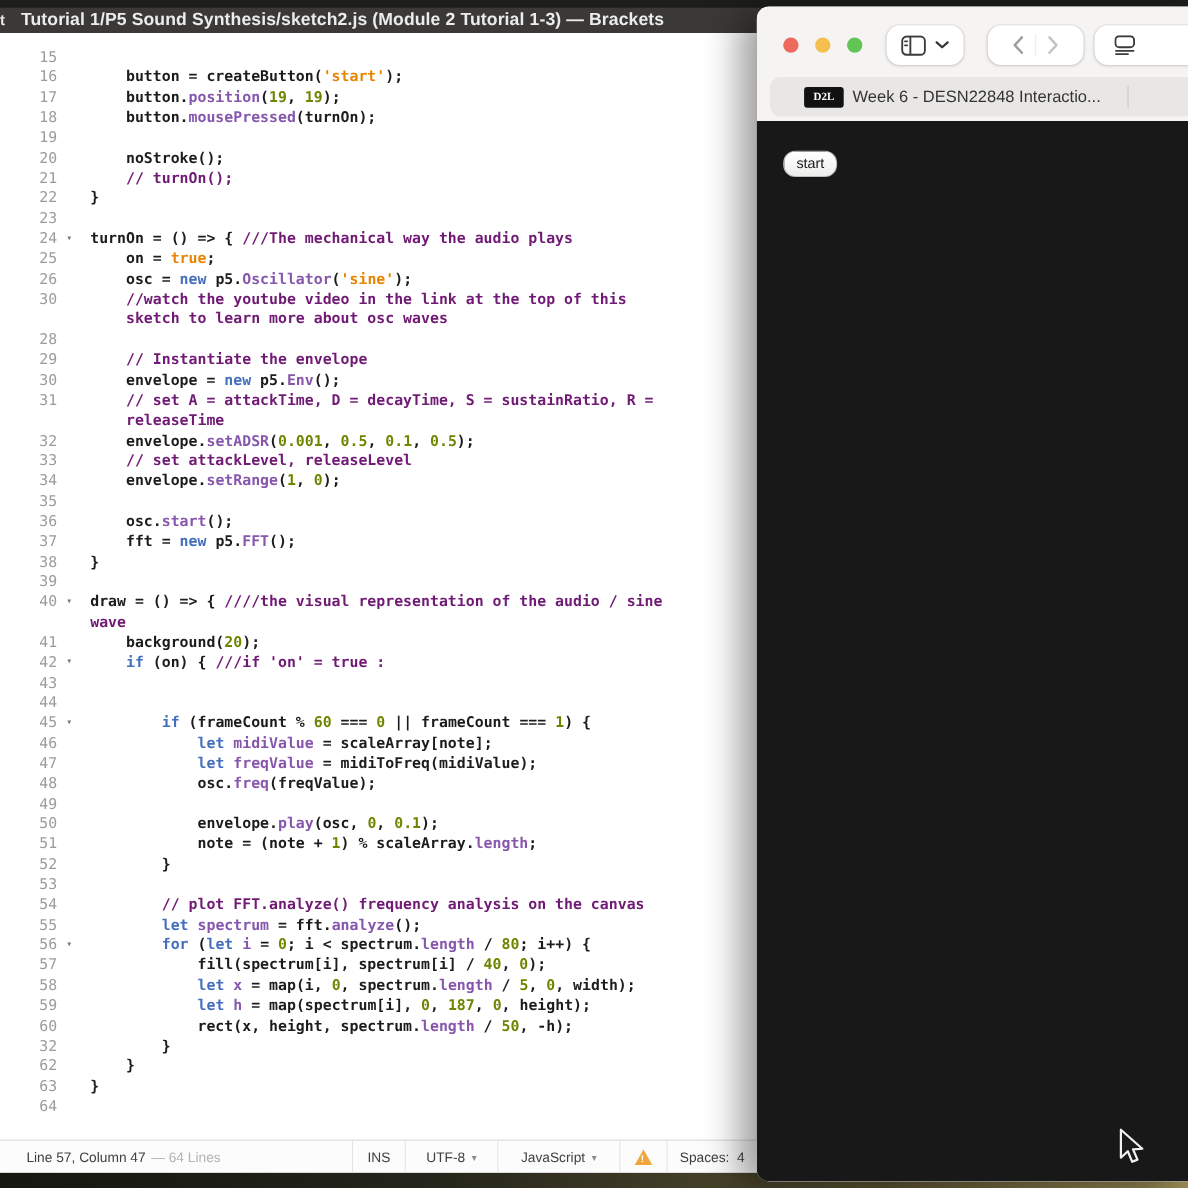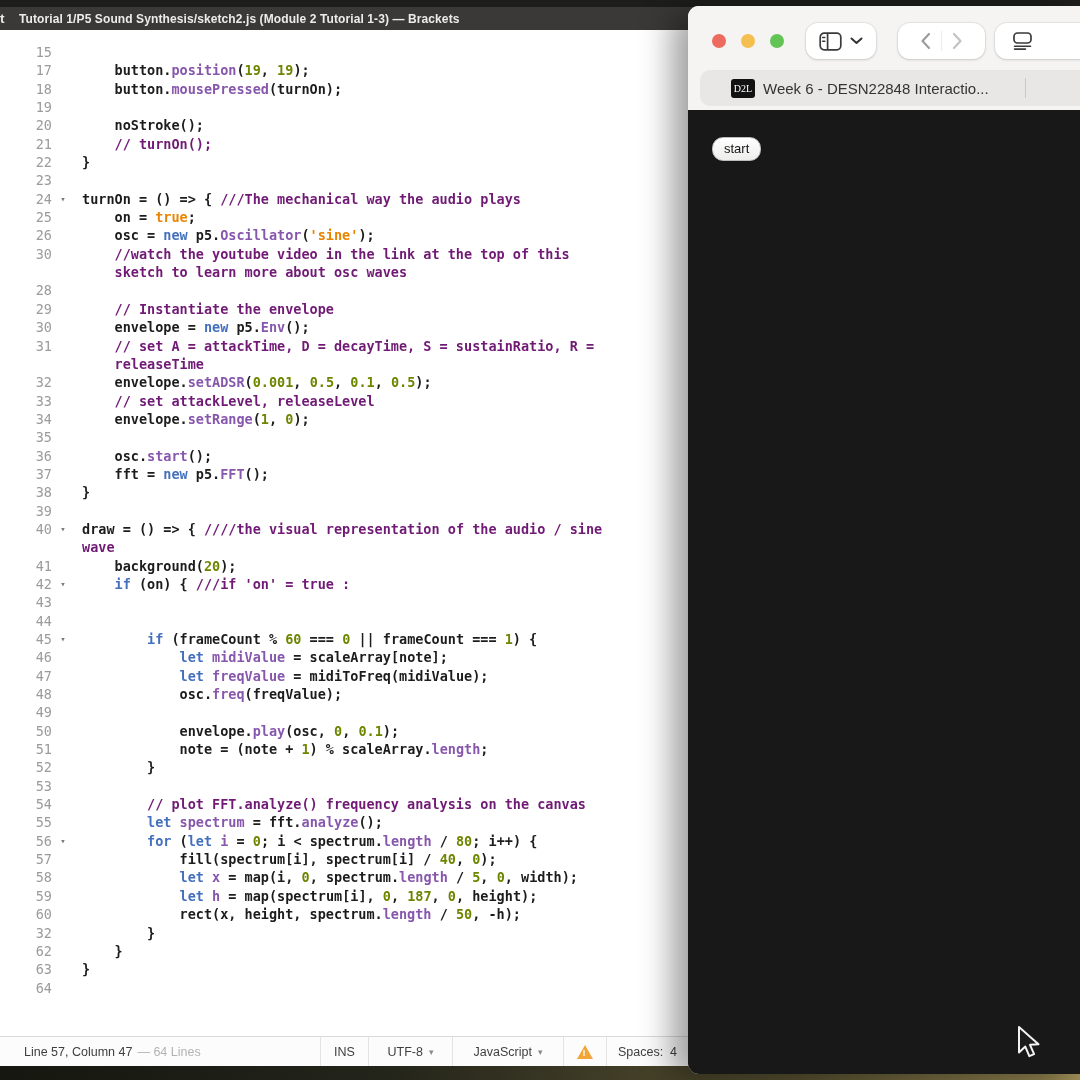--- a/index.html
+++ b/index.html
@@ -6,21 +6,21 @@
   body{width:1080px;height:1080px;overflow:hidden;
        font-family:"Liberation Sans",sans-serif;
        background:linear-gradient(100deg,#0e110b 0%,#23241a 45%,#575030 78%,#9c8c55 100%);}
   .stage{position:absolute;top:0;left:0;width:1080px;height:1080px;overflow:hidden;}
 
   
   .titlebar{position:absolute;top:0;left:0;width:1080px;height:30px;background:#3a3937;z-index:1;}
   .titlebar .topstrip{position:absolute;top:0;left:0;width:100%;height:7px;background:#1d1d1c;}
   .titletextwrap{position:absolute;top:7px;left:0;right:0;height:23px;display:flex;align-items:center;}
   .titleclip{display:inline-block;width:5px;overflow:hidden;color:#e9e9e9;font-size:13.5px;font-weight:700;margin-right:14px;}
-  .titletext{color:#ececec;font-size:12px;font-weight:700;letter-spacing:.1px;white-space:nowrap;}
+  .titletext{color:#ececec;font-size:16px;font-weight:700;letter-spacing:.1px;white-space:nowrap;}
 
   
   .editor{position:absolute;top:30px;left:0;width:688px;height:1036px;background:#ffffff;z-index:1;}
   .codepane{position:absolute;top:0;left:0;right:0;bottom:29px;overflow:hidden;padding-top:13px;
             font-family:"DejaVu Sans Mono","Liberation Mono",monospace;font-size:13.5px;font-weight:600;}
   .crow{display:flex;line-height:18.35px;height:18.35px;}
   .ln{flex:none;width:52px;text-align:right;color:#9b9b9b;font-weight:500;}
   .fold{flex:none;width:22px;text-align:center;color:#7a7a7a;font-size:9px;line-height:18.35px;}
   .ctext{white-space:pre;margin-left:8px;}
   .tk-d{color:#1c1c1c}.tk-k{color:#446fbd}.tk-p{color:#8757ad}
@@ -49,22 +49,22 @@
         box-shadow:0 0 0 1px rgba(0,0,0,.05),0 1px 3px rgba(0,0,0,.14);display:flex;align-items:center;justify-content:center;}
   .pill1{left:118px;width:70px;gap:8px;}
   .pill2{left:210px;width:87px;gap:0;}
   .pill3{left:307px;width:110px;justify-content:flex-start;padding-left:18px;border-radius:12px 0 0 12px;}
   .navdiv{width:1px;height:20px;background:#ececec;margin:0 10px;}
 
   
   .tabbar{position:absolute;top:58px;left:0;right:0;height:46px;background:#f5f4f3;border-bottom:1px solid #d8d6d4;}
   .tab{position:absolute;left:12px;right:-10px;top:6px;height:36px;background:#e8e7e5;border-radius:10px;
        display:flex;align-items:center;overflow:hidden;}
-  .d2l{flex:none;margin-left:31px;width:24px;height:19px;background:#111;border-radius:3px;color:#fff;
-       font-family:"Liberation Serif",serif;font-weight:400;font-size:10px;display:flex;align-items:center;justify-content:center;}
+  .d2l{flex:none;margin-left:31px;width:36px;height:19px;background:#111;border-radius:3px;color:#fff;
+       font-family:"Liberation Serif",serif;font-weight:700;font-size:10px;display:flex;align-items:center;justify-content:center;}
   .tabtitle{margin-left:8px;font-size:15px;color:#333;white-space:nowrap;}
   .tabsep{position:absolute;left:325px;top:8px;width:1px;height:20px;background:#c9c8c6;}
 
   
   .webcontent{position:absolute;top:104px;left:0;right:0;bottom:0;background:#181818;}
   .startbtn{position:absolute;left:24px;top:27px;height:24px;padding:0 11px;border-radius:11px;
             background:linear-gradient(#ffffff,#ededec);border:1px solid #bdbdbd;
             box-shadow:0 0 0 .5px rgba(0,0,0,.12);font-family:"Liberation Sans",sans-serif;
             font-size:13px;color:#151515;line-height:22px;}
 
@@ -82,20 +82,25 @@
       <span class="titletext">Tutorial 1/P5 Sound Synthesis/sketch2.js (Module 2 Tutorial 1-3) — Brackets</span>
     </div>
   </div>
 
   <div class="editor">
     <div id="code" class="codepane">
         <div class="crow">
           <span class="ln">15</span>
           <span class="fold"></span>
           <span class="ctext"></span>
+        </div>
+        <div class="crow">
+          <span class="ln">16</span>
+          <span class="fold"></span>
+          <span class="ctext"><span class="tk-d">    button = createButton(</span><span class="tk-s">'start'</span><span class="tk-d">);</span></span>
         </div>
         <div class="crow">
           <span class="ln">17</span>
           <span class="fold"></span>
           <span class="ctext"><span class="tk-d">    button.</span><span class="tk-p">position</span><span class="tk-d">(</span><span class="tk-n">19</span><span class="tk-d">, </span><span class="tk-n">19</span><span class="tk-d">);</span></span>
         </div>
         <div class="crow">
           <span class="ln">18</span>
           <span class="fold"></span>
           <span class="ctext"><span class="tk-d">    button.</span><span class="tk-p">mousePressed</span><span class="tk-d">(turnOn);</span></span>

